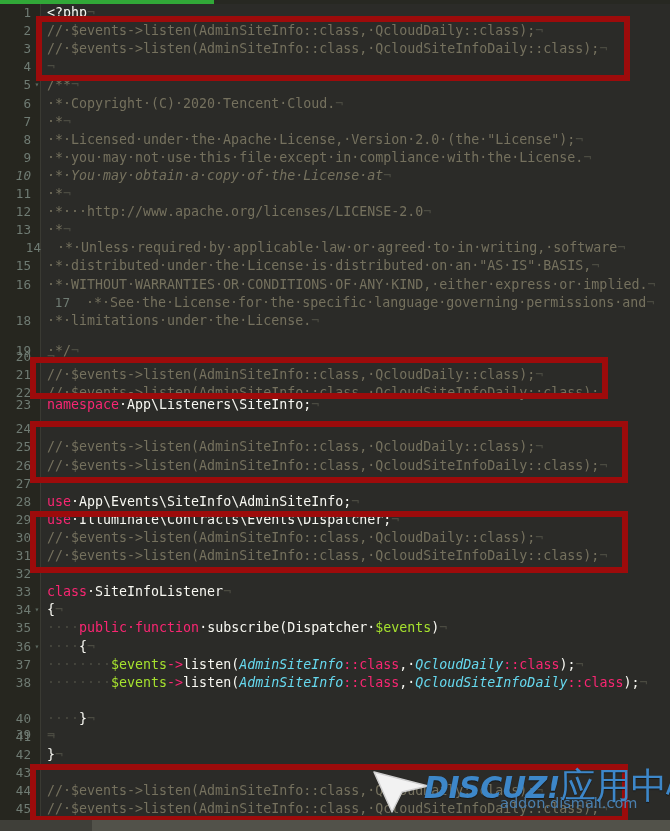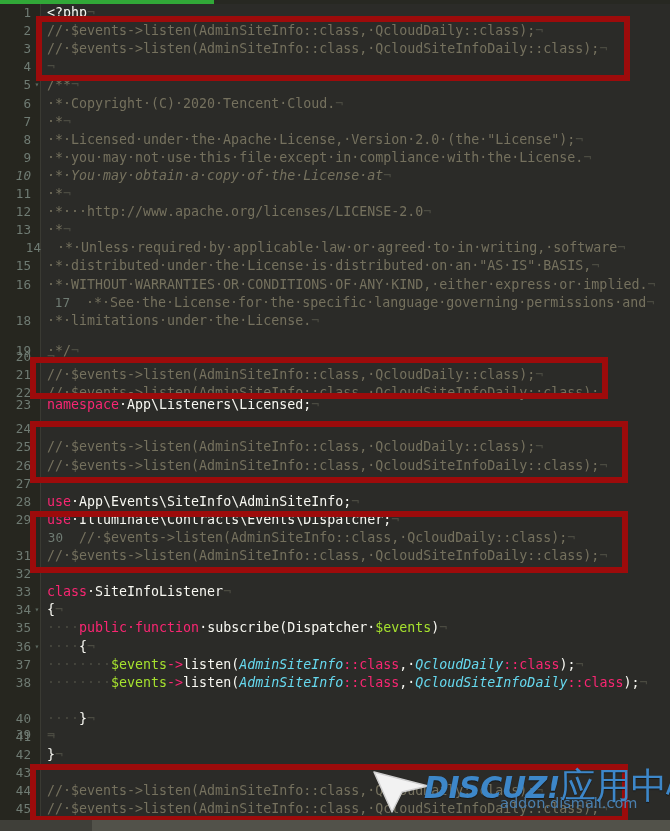--- a/index.html
+++ b/index.html
@@ -210,28 +210,28 @@
         <div class="ln" style="top: 217.2px; position: absolute; left: 0px; width: 670px;"><span class="num">13</span><span class="src"><span class="t-com">·*</span><span class="t-eol">¬</span></span></div>
         <div class="ln" style="top: 235.3px; position: absolute; left: 10px; width: 670px;"><span class="num">14</span><span class="src"><span class="t-com">·*·Unless·required·by·applicable·law·or·agreed·to·in·writing,·software</span><span class="t-eol">¬</span></span></div>
         <div class="ln" style="top: 253.4px; position: absolute; left: 0px; width: 670px;"><span class="num">15</span><span class="src"><span class="t-com">·*·distributed·under·the·License·is·distributed·on·an·"AS·IS"·BASIS,</span><span class="t-eol">¬</span></span></div>
         <div class="ln" style="top: 271.5px; position: absolute; left: 0px; width: 670px;"><span class="num">16</span><span class="src"><span class="t-com">·*·WITHOUT·WARRANTIES·OR·CONDITIONS·OF·ANY·KIND,·either·express·or·implied.</span><span class="t-eol">¬</span></span></div>
         <div class="ln" style="top: 289.6px; position: absolute; left: 0px; width: 670px; margin-left: 39px;"><span class="num">17</span><span class="src"><span class="t-com">·*·See·the·License·for·the·specific·language·governing·permissions·and</span><span class="t-eol">¬</span></span></div>
         <div class="ln" style="top: 307.7px; position: absolute; left: 0px; width: 670px;"><span class="num">18</span><span class="src"><span class="t-com">·*·limitations·under·the·License.</span><span class="t-eol">¬</span></span></div>
         <div class="ln" style="top: 325.8px; position: absolute; left: 0px; width: 670px; margin-top: 12px;"><span class="num">19</span><span class="src"><span class="t-com">·*/</span><span class="t-eol">¬</span></span></div>
         <div class="ln" style="top: 343.9px; position: absolute; left: 0px; width: 670px;"><span class="num">20</span><span class="src"><span class="t-eol">¬</span></span></div>
         <div class="ln" style="top: 362px; position: absolute; left: 0px; width: 670px;"><span class="num">21</span><span class="src"><span class="t-com">//·$events-&gt;listen(AdminSiteInfo::class,·QcloudDaily::class);</span><span class="t-eol">¬</span></span></div>
         <div class="ln" style="top: 380.1px; position: absolute; left: 0px; width: 670px;"><span class="num">22</span><span class="src"><span class="t-com">//·$events-&gt;listen(AdminSiteInfo::class,·QcloudSiteInfoDaily::class);</span></span></div>
-        <div class="ln" style="top: 392px; position: absolute; left: 0px; width: 670px;"><span class="num">23</span><span class="src"><span class="t-key">namespace</span><span class="t-plain">·App\Listeners\Licensed;</span><span class="t-eol">¬</span></span></div>
+        <div class="ln" style="top: 392px; position: absolute; left: 0px; width: 670px;"><span class="num">23</span><span class="src"><span class="t-key">namespace</span><span class="t-plain">·App\Listeners\SiteInfo;</span><span class="t-eol">¬</span></span></div>
         <div class="ln" style="top: 416.3px; position: absolute; left: 0px; width: 670px;"><span class="num">24</span><span class="src"></span></div>
         <div class="ln" style="top: 434.4px; position: absolute; left: 0px; width: 670px;"><span class="num">25</span><span class="src"><span class="t-com">//·$events-&gt;listen(AdminSiteInfo::class,·QcloudDaily::class);</span><span class="t-eol">¬</span></span></div>
         <div class="ln" style="top: 452.5px; position: absolute; left: 0px; width: 670px;"><span class="num">26</span><span class="src"><span class="t-com">//·$events-&gt;listen(AdminSiteInfo::class,·QcloudSiteInfoDaily::class);</span><span class="t-eol">¬</span></span></div>
         <div class="ln" style="top: 470.6px; position: absolute; left: 0px; width: 670px;"><span class="num">27</span><span class="src"></span></div>
         <div class="ln" style="top: 488.7px; position: absolute; left: 0px; width: 670px;"><span class="num">28</span><span class="src"><span class="t-key">use</span><span class="t-plain">·App\Events\SiteInfo\AdminSiteInfo;</span><span class="t-eol">¬</span></span></div>
         <div class="ln" style="top: 506.8px; position: absolute; left: 0px; width: 670px;"><span class="num">29</span><span class="src"><span class="t-key">use</span><span class="t-plain">·Illuminate\Contracts\Events\Dispatcher;</span><span class="t-eol">¬</span></span></div>
-        <div class="ln" style="top: 524.9px; position: absolute; left: 0px; width: 616px; margin-left: 32px;"><span class="num">30</span><span class="src"><span class="t-com">//·$events-&gt;listen(AdminSiteInfo::class,·QcloudDaily::class);</span><span class="t-eol">¬</span></span></div>
+        <div class="ln" style="top: 524.9px; position: absolute; left: 0px; width: 616px;"><span class="num">30</span><span class="src"><span class="t-com">//·$events-&gt;listen(AdminSiteInfo::class,·QcloudDaily::class);</span><span class="t-eol">¬</span></span></div>
         <div class="ln" style="top: 543px; position: absolute; left: 0px; width: 566px;"><span class="num">31</span><span class="src"><span class="t-com">//·$events-&gt;listen(AdminSiteInfo::class,·QcloudSiteInfoDaily::class);</span><span class="t-eol">¬</span></span></div>
         <div class="ln" style="top: 561.1px; position: absolute; left: 0px; width: 670px;"><span class="num">32</span><span class="src"></span></div>
         <div class="ln" style="top: 579.2px; position: absolute; left: 0px; width: 670px;"><span class="num">33</span><span class="src"><span class="t-key">class</span><span class="t-plain">·SiteInfoListener</span><span class="t-eol">¬</span></span></div>
         <div class="ln" style="top: 597.3px; position: absolute; left: 0px; width: 670px;"><span class="num">34</span><span class="fold">▾</span><span class="src"><span class="t-plain">{</span><span class="t-eol">¬</span></span></div>
         <div class="ln" style="top: 615.4px; position: absolute; left: 0px; width: 670px;"><span class="num">35</span><span class="src"><span class="t-ws">····</span><span class="t-key">public·function</span><span class="t-plain">·subscribe(Dispatcher·</span><span class="t-var">$events</span><span class="t-plain">)</span><span class="t-eol">¬</span></span></div>
         <div class="ln" style="top: 633.5px; position: absolute; left: 0px; width: 670px;"><span class="num">36</span><span class="fold">▾</span><span class="src"><span class="t-ws">····</span><span class="t-plain">{</span><span class="t-eol">¬</span></span></div>
         <div class="ln" style="top: 651.6px; position: absolute; left: 0px; width: 670px;"><span class="num">37</span><span class="src"><span class="t-ws">········</span><span class="t-var">$events</span><span class="t-op">-&gt;</span><span class="t-plain">listen(</span><span class="t-cls">AdminSiteInfo</span><span class="t-key">::class</span><span class="t-plain">,·</span><span class="t-cls">QcloudDaily</span><span class="t-key">::class</span><span class="t-plain">);</span><span class="t-eol">¬</span></span></div>
         <div class="ln" style="top: 669.7px; position: absolute; left: 0px; width: 670px;"><span class="num">38</span><span class="src"><span class="t-ws">········</span><span class="t-var">$events</span><span class="t-op">-&gt;</span><span class="t-plain">listen(</span><span class="t-cls">AdminSiteInfo</span><span class="t-key">::class</span><span class="t-plain">,·</span><span class="t-cls">QcloudSiteInfoDaily</span><span class="t-key">::class</span><span class="t-plain">);</span><span class="t-eol">¬</span></span></div>
         <div class="ln" style="top: 687.8px; position: absolute; left: 0px; width: 548px; margin-top: 34px;"><span class="num">39</span><span class="src"><span class="t-eol">¬</span></span></div>
         <div class="ln" style="top: 705.9px; position: absolute; left: 0px; width: 670px;"><span class="num">40</span><span class="src"><span class="t-ws">····</span><span class="t-plain">}</span><span class="t-eol">¬</span></span></div>

